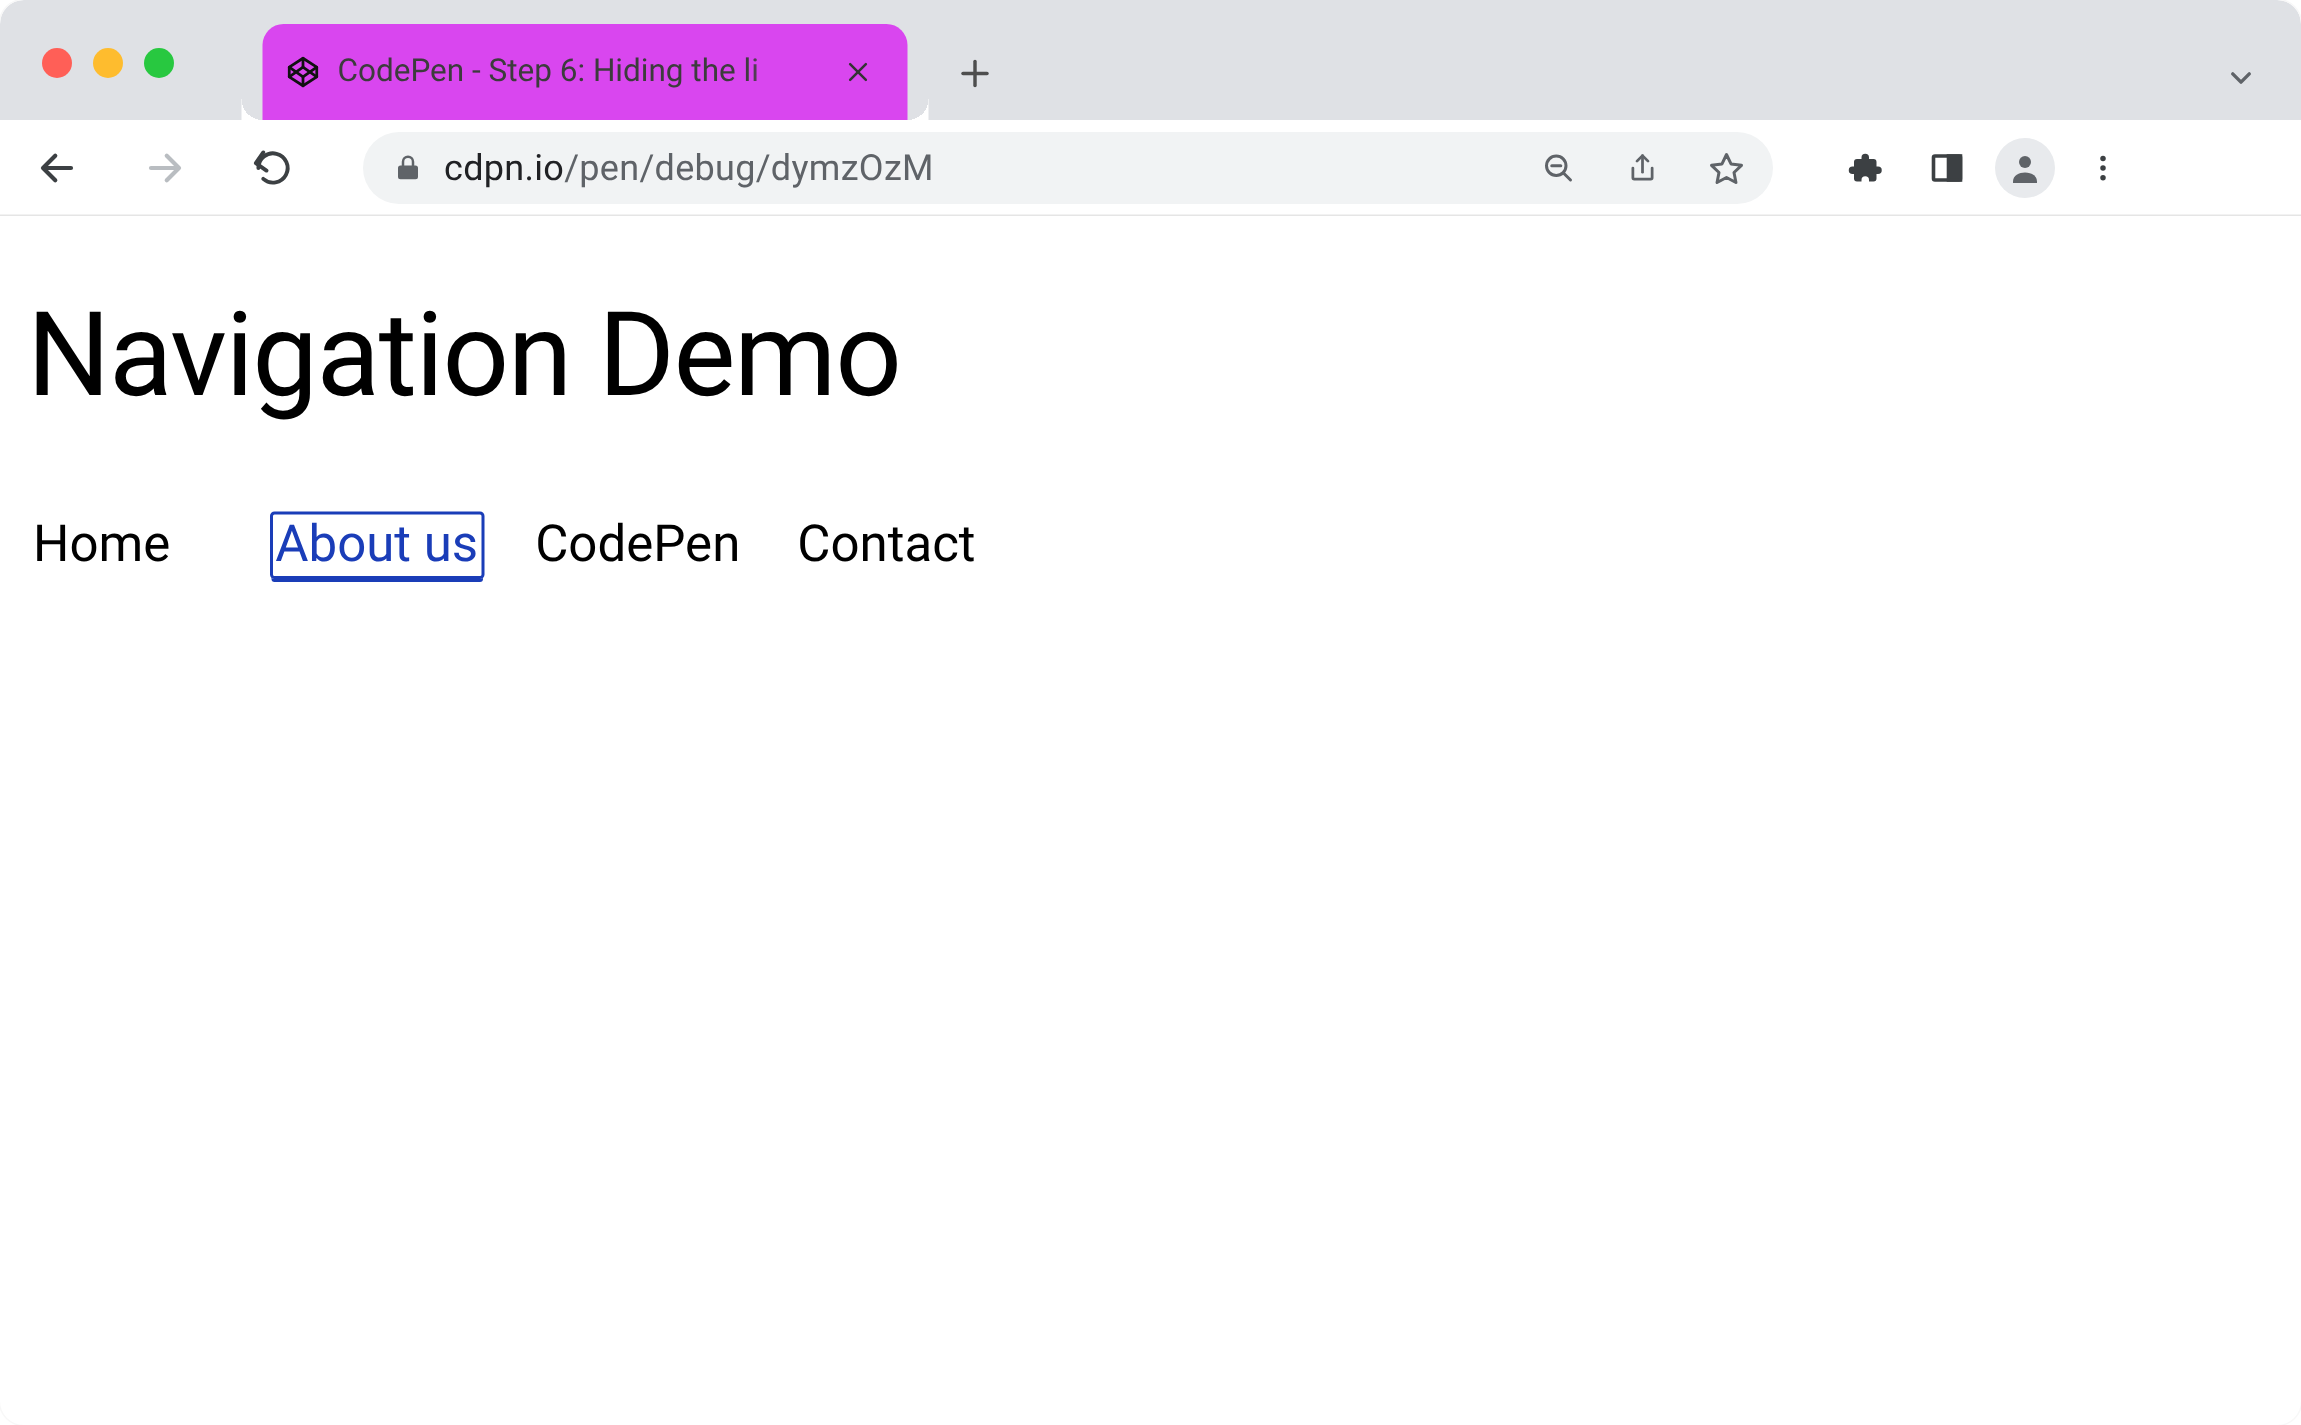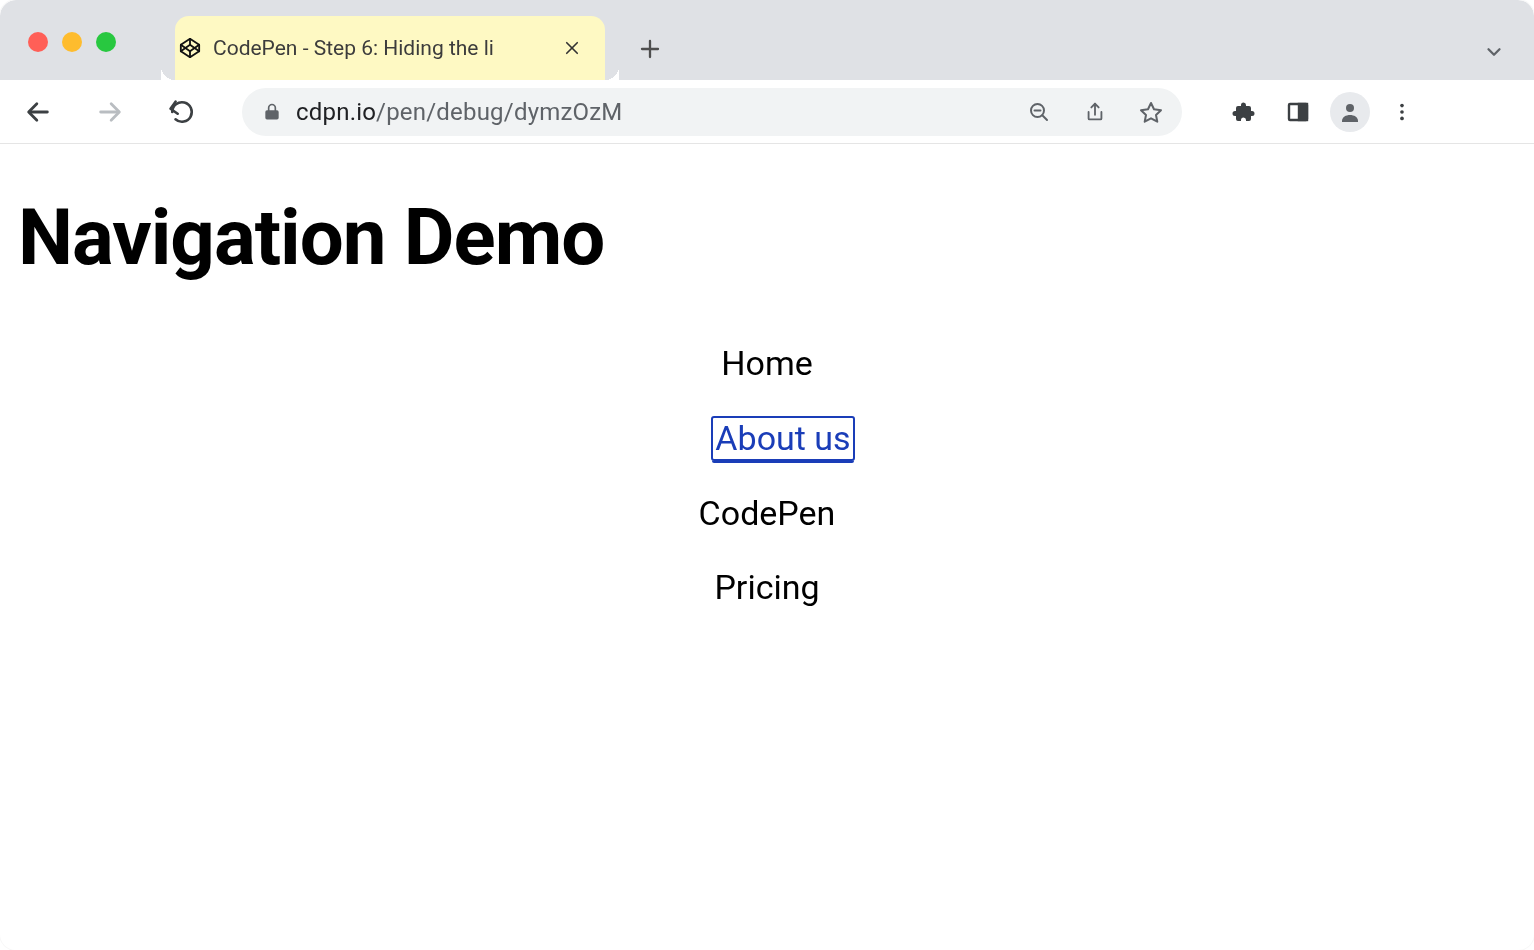--- a/index.html
+++ b/index.html
@@ -34,26 +34,26 @@
   .traffic-lights .dot {
     width:20px; height:20px; border-radius:50%;
   }
   .dot.red    { background:#ff5f57; }
   .dot.yellow { background:#febc2e; }
   .dot.green  { background:#28c840; }
 
   .tab {
     margin-left:175px;
     height:64px;
-    background:#fef9c3;
+    background:#d946ef;
     border-top-left-radius:14px;
     border-top-right-radius:14px;
     display:flex;
     align-items:center;
-    padding:0 18px 0 4px;
+    padding:0 18px 0 16px;
     gap:12px;
     min-width:430px;
     position:relative;
   }
   .tab::before, .tab::after{
     content:"";
     position:absolute;
     bottom:0;
     width:14px;height:14px;
     background:radial-gradient(circle at 0 0,transparent 14px,#fff 14px);
@@ -135,30 +135,29 @@
   .avatar{
     width:40px;height:40px;border-radius:50%;background:#e8eaed;display:flex;align-items:center;justify-content:center;color:#5f6368;
   }
 
   
   .page{
     padding:40px 18px 0 18px;
   }
   .page h1{
     font-size:78px;
-    font-weight:700;
+    font-weight:400;
     letter-spacing:-1px;
     margin:8px 0 58px 0;
     color:#000;
   }
   .nav{
     display:flex;
     gap:30px;
     align-items:center;
-    flex-direction:column;
   }
   .nav a{
     font-size:34px;
     color:#000;
     text-decoration:none;
     line-height:1.2;
     border:2.5px solid transparent;
     padding:0 2px;
   }
   .nav a.focused{
@@ -292,15 +291,15 @@
     </div>
   </div>
 </div>
 
 <div class="page">
   <h1>Navigation Demo</h1>
   <nav class="nav">
     <a href="#">Home</a>
     <a href="#" class="focused">About us</a>
     <a href="#">CodePen</a>
-    <a href="#">Pricing</a>
+    <a href="#">Contact</a>
   </nav>
 </div>
 
 </body></html>

